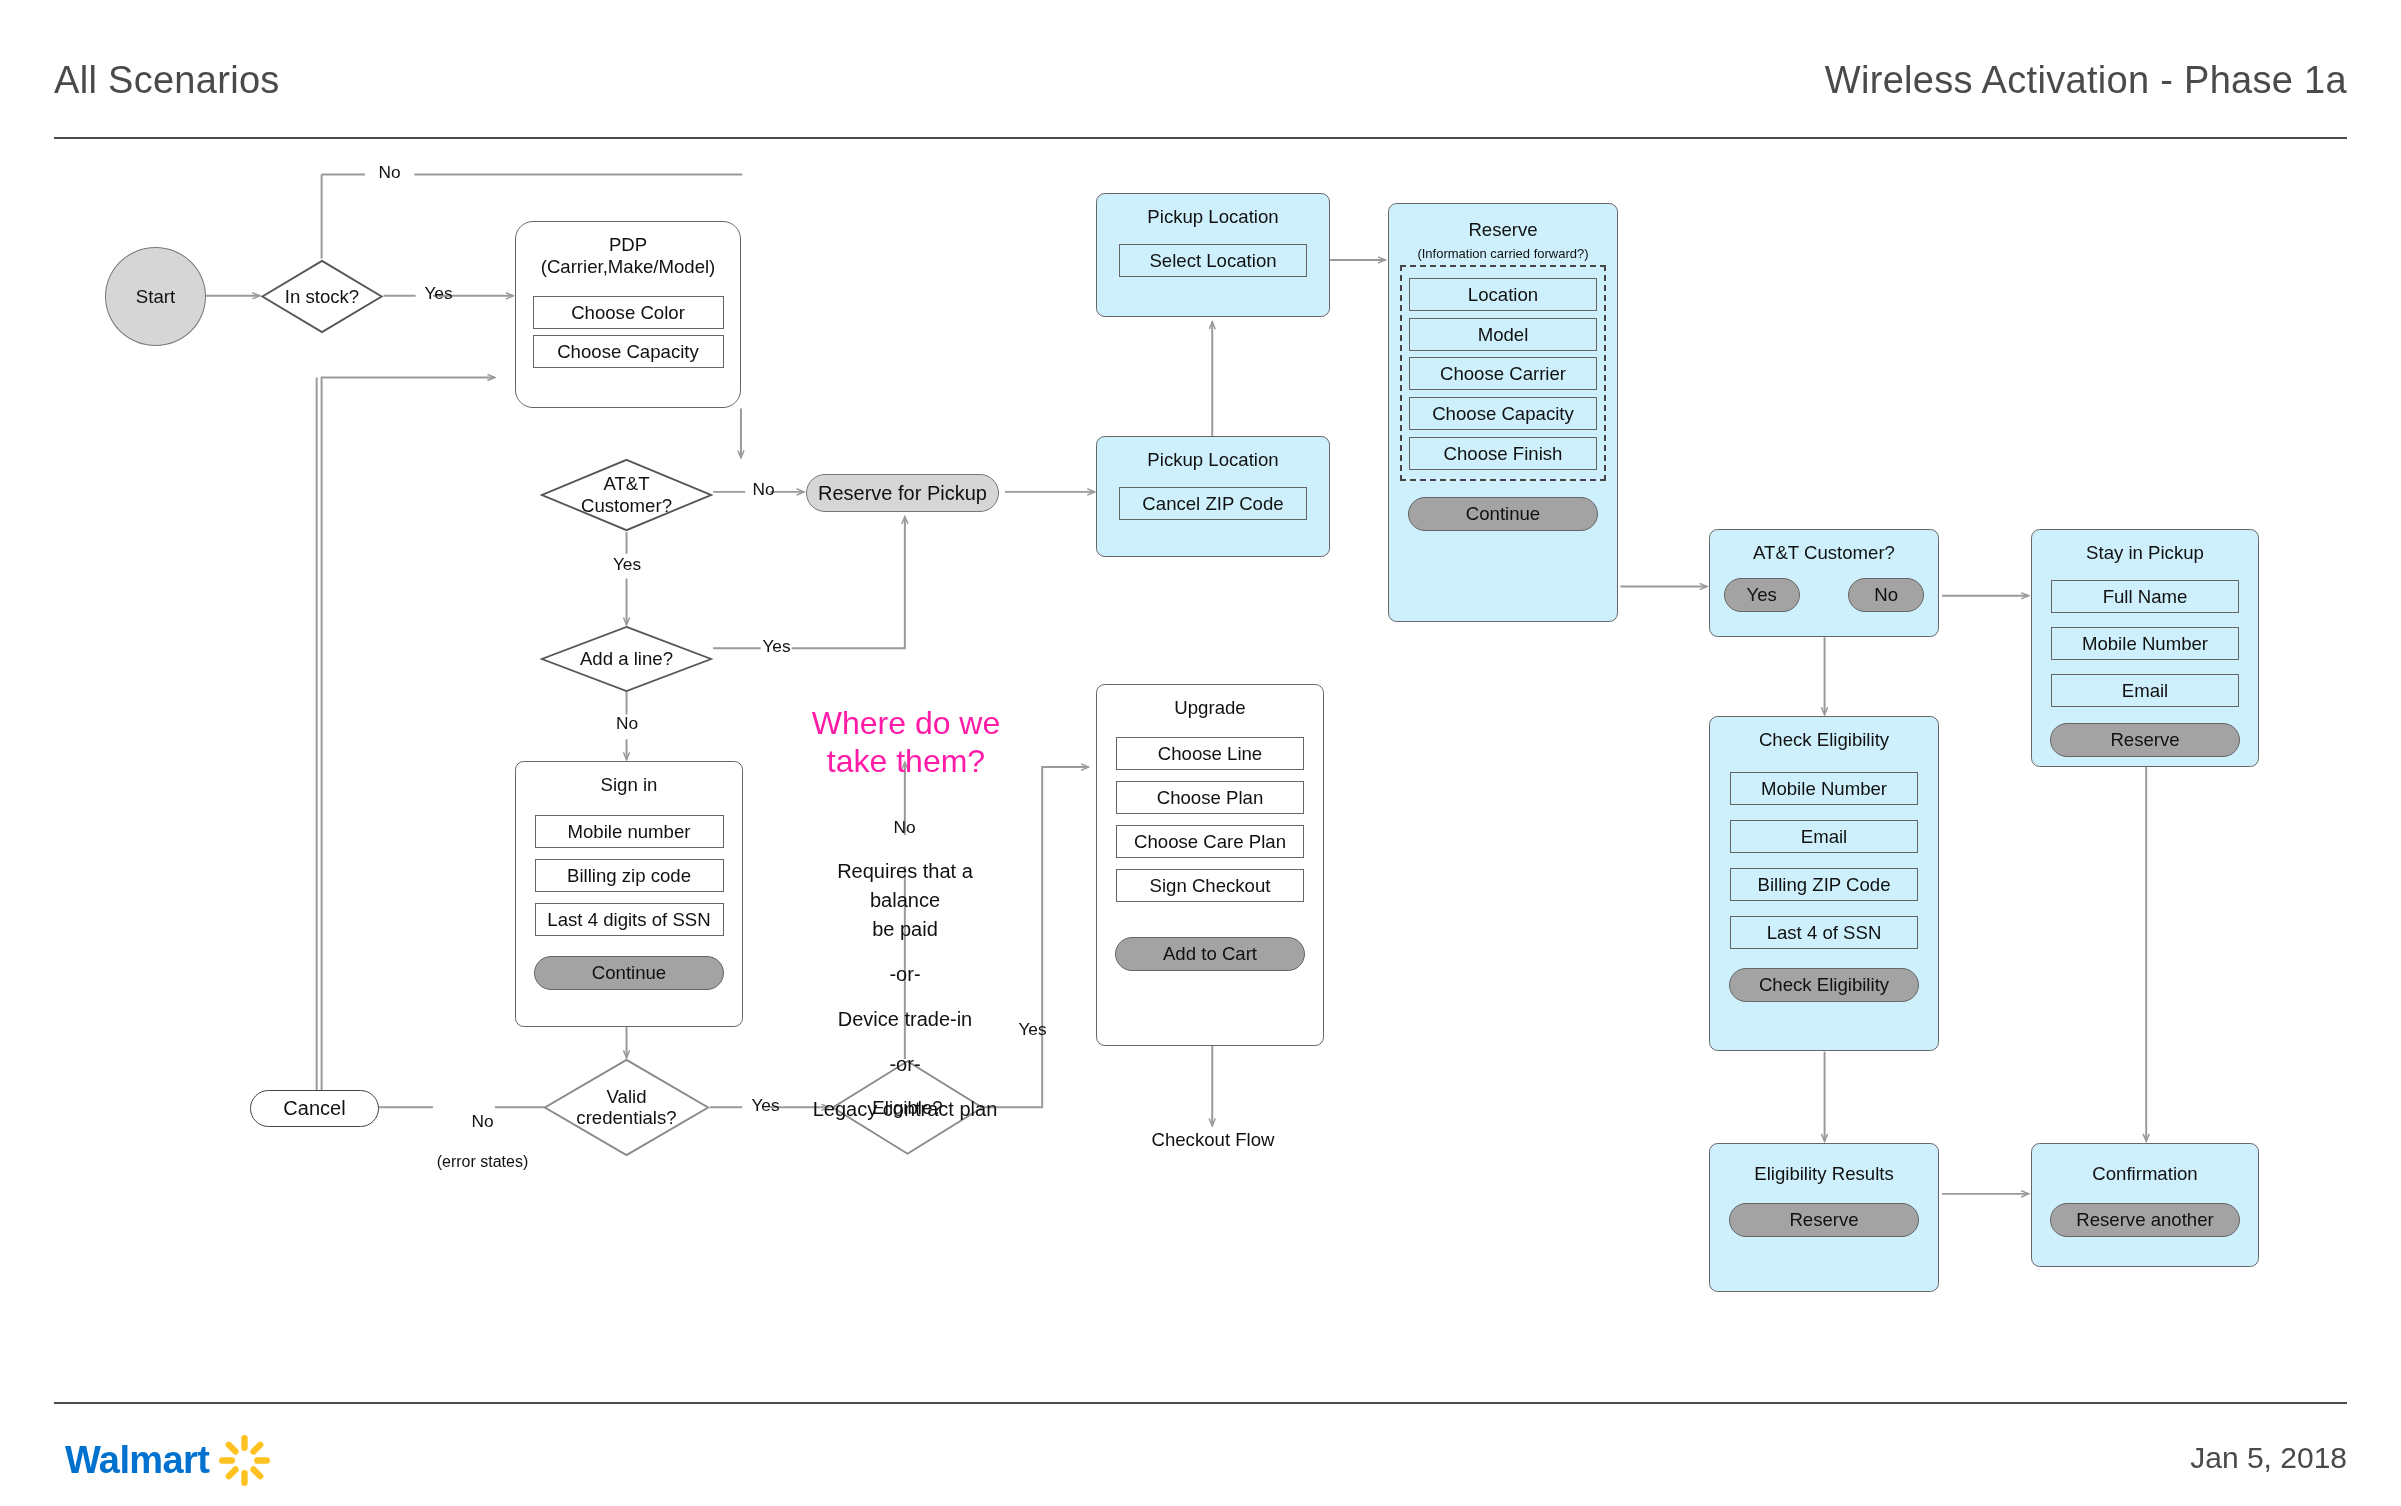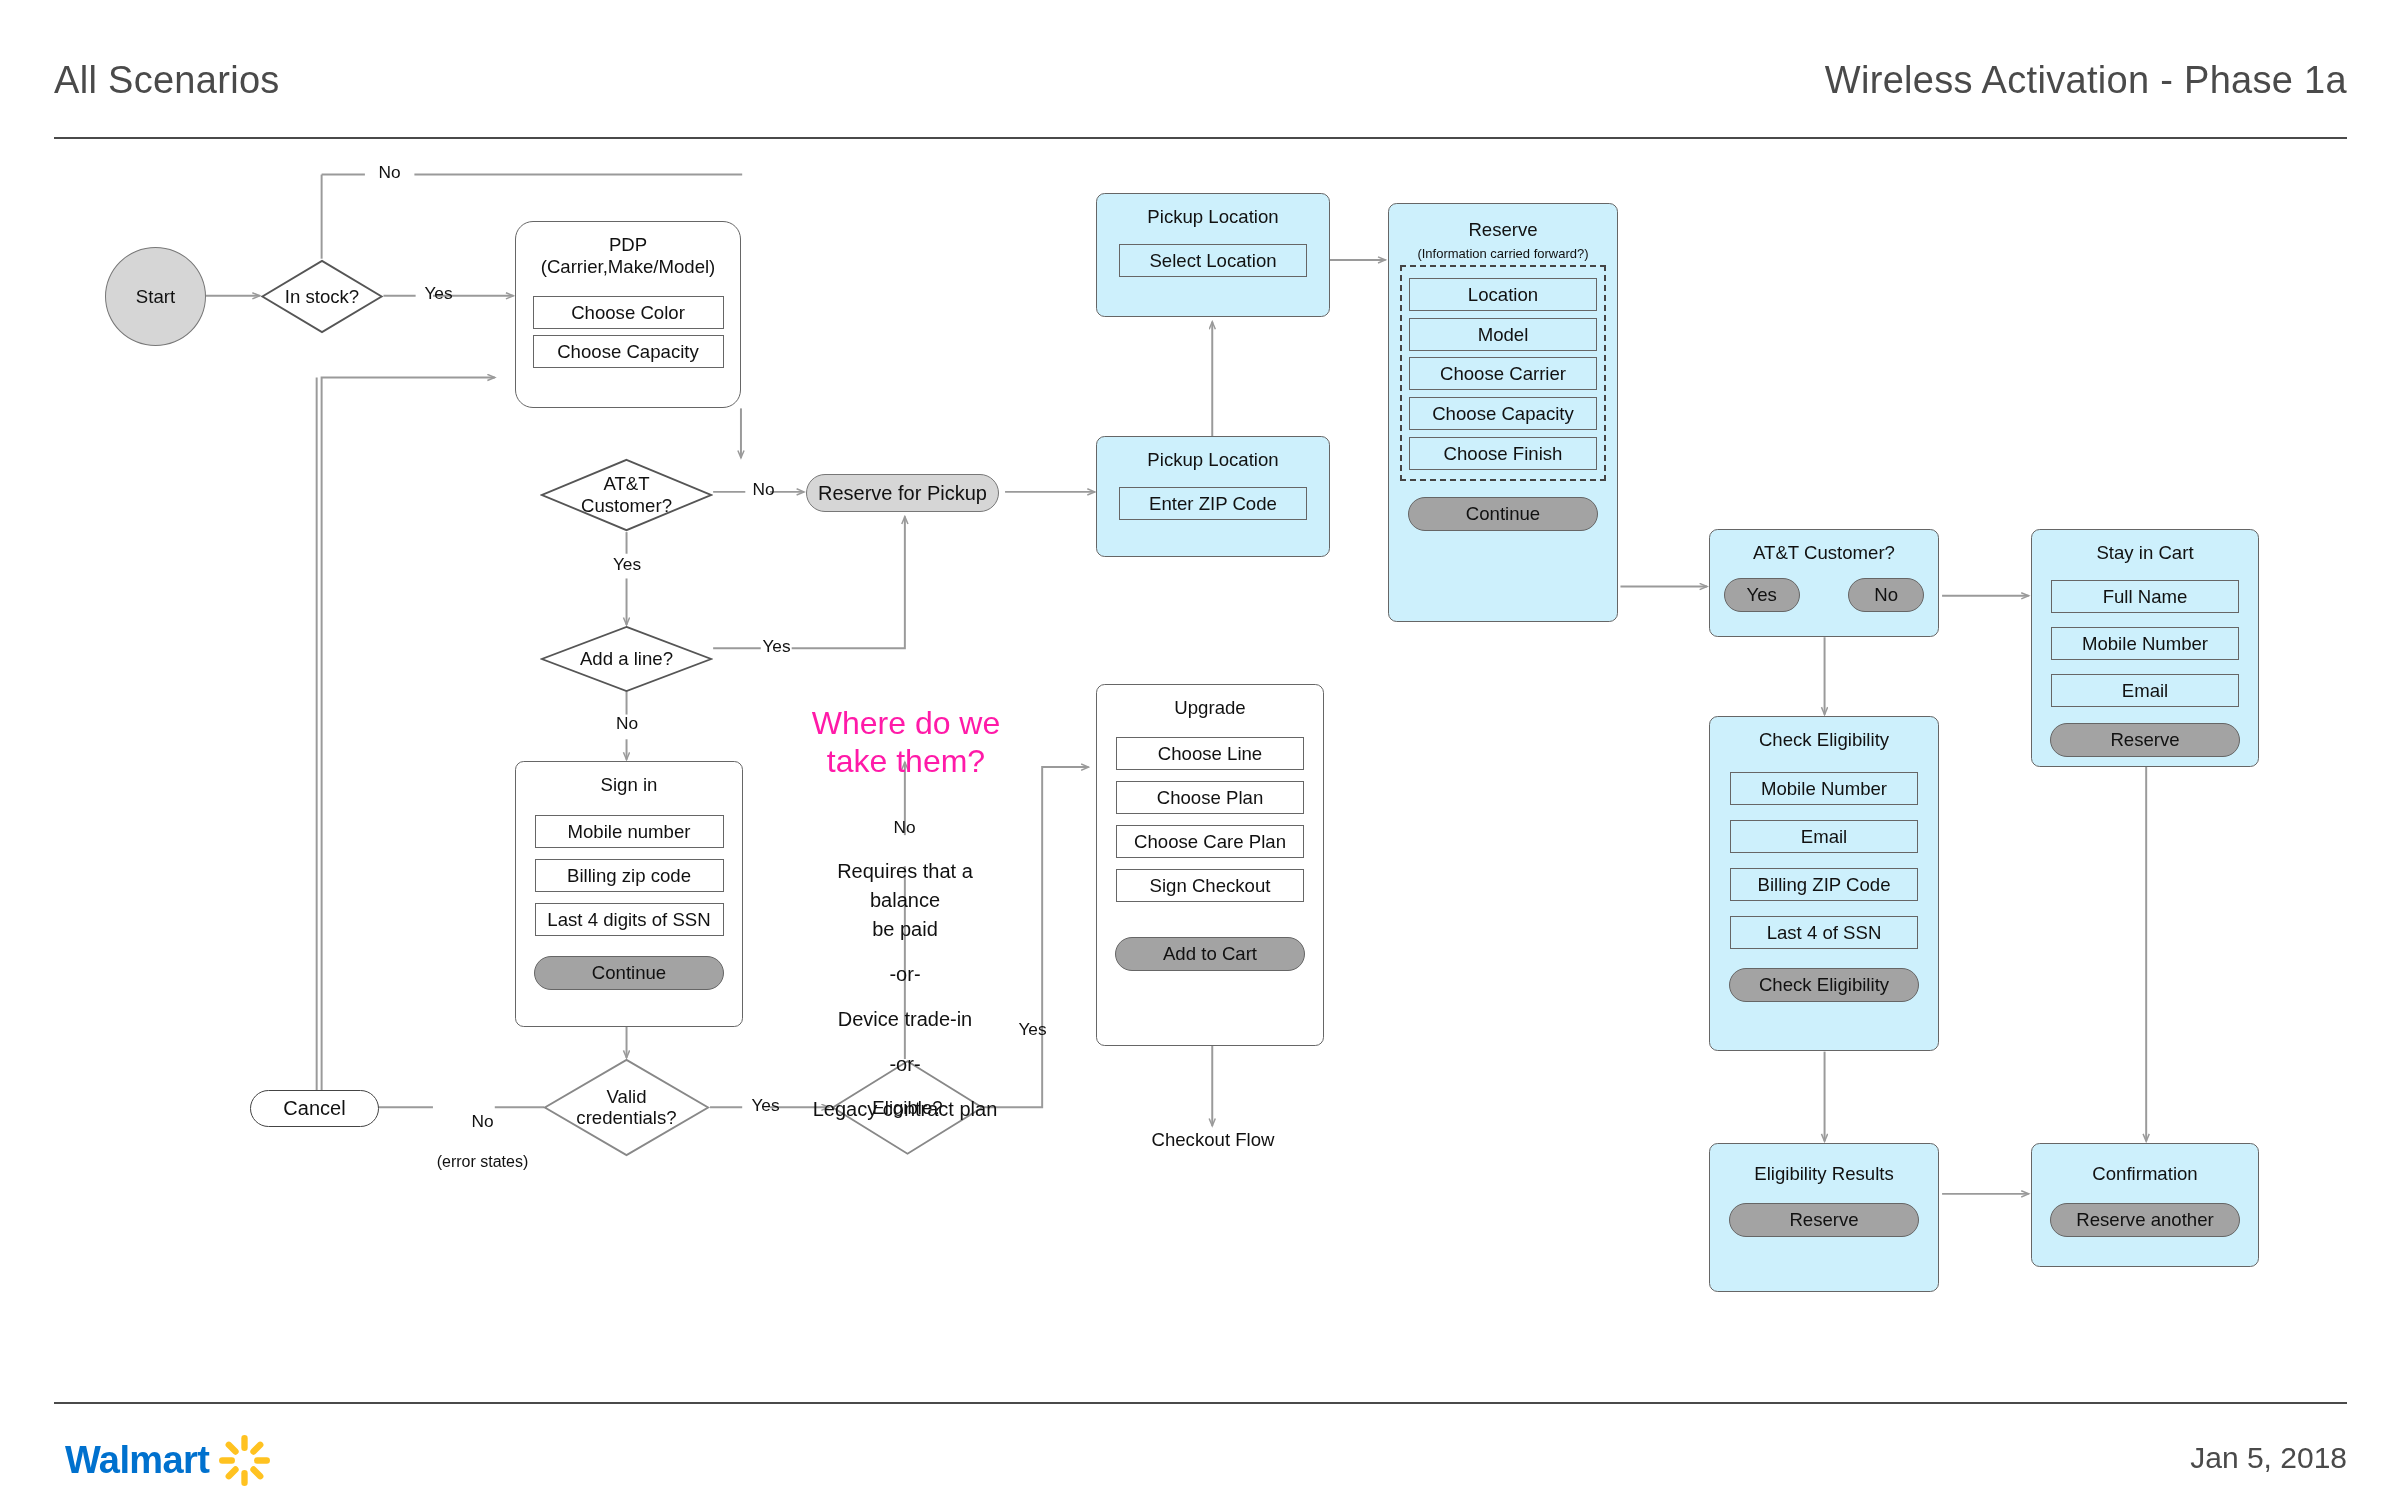--- a/index.html
+++ b/index.html
@@ -166,21 +166,21 @@
     <span>Reserve for Pickup</span>
   </div>
 
   <div class="node card blue" style="left:1096px;top:193px;width:234px;height:124px;">
     <div class="card-title">Pickup Location</div>
     <div class="field" style="width:186px;margin-top:16px;">Select Location</div>
   </div>
 
   <div class="node card blue" style="left:1096px;top:436px;width:234px;height:121px;">
     <div class="card-title">Pickup Location</div>
-    <div class="field" style="width:186px;margin-top:16px;">Enter ZIP Code</div>
+    <div class="field" style="width:186px;margin-top:16px;">Cancel ZIP Code</div>
   </div>
 
   <div class="node card blue" style="left:1388px;top:203px;width:230px;height:419px;">
     <div class="card-title" style="padding-top:15px;">Reserve</div>
     <div class="card-sub">(Information carried forward?)</div>
     <div class="dashgroup">
       <div class="field" style="width:186px;">Location</div>
       <div class="field" style="width:186px;">Model</div>
       <div class="field" style="width:186px;">Choose Carrier</div>
       <div class="field" style="width:186px;">Choose Capacity</div>
@@ -191,21 +191,21 @@
 
   <div class="node card blue" style="left:1709px;top:529px;width:230px;height:108px;">
     <div class="card-title">AT&amp;T Customer?</div>
     <div style="display:flex;justify-content:center;gap:21px;margin-top:13.6px;">
       <div class="btn-pill" style="width:74px;">Yes</div>
       <div class="btn-pill" style="width:74px;">No</div>
     </div>
   </div>
 
   <div class="node card blue" style="left:2031px;top:529px;width:228px;height:238px;">
-    <div class="card-title">Stay in Cart</div>
+    <div class="card-title">Stay in Pickup</div>
     <div class="field" style="width:186px;margin-top:16px;">Full Name</div>
     <div class="field" style="width:186px;margin-top:13.6px;">Mobile Number</div>
     <div class="field" style="width:186px;margin-top:13.6px;">Email</div>
     <div class="btn-pill" style="width:188px;margin-top:16px;">Reserve</div>
   </div>
 
   <div class="node card blue" style="left:1709px;top:716px;width:230px;height:335px;">
     <div class="card-title">Check Eligibility</div>
     <div class="field" style="width:186px;margin-top:21px;">Mobile Number</div>
     <div class="field" style="width:186px;margin-top:15px;">Email</div>

